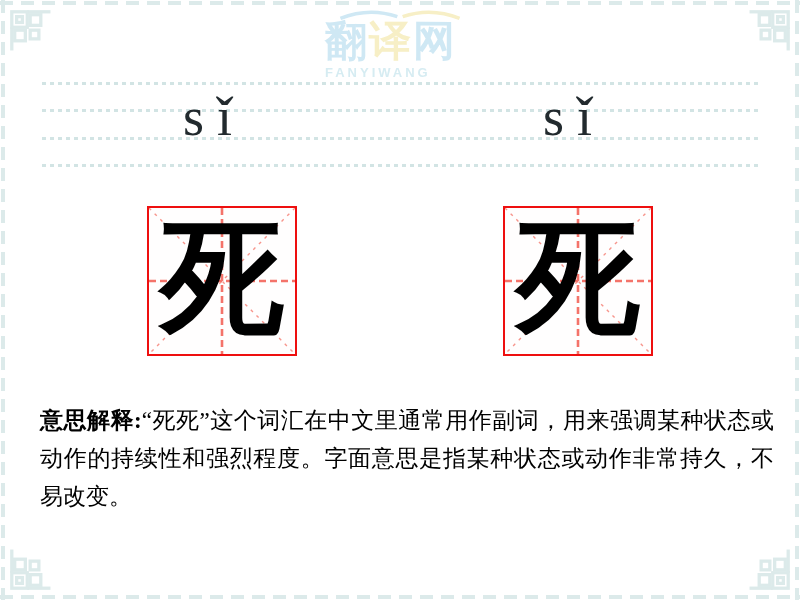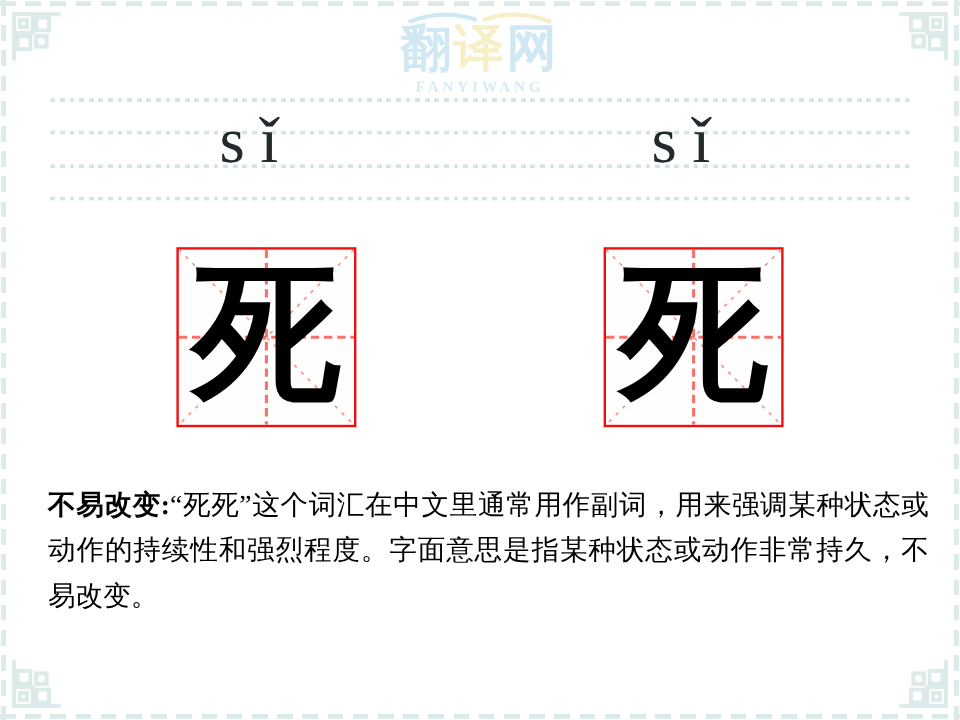--- a/index.html
+++ b/index.html
@@ -33,26 +33,26 @@
   
   .corner{position:absolute;width:58px;height:58px;}
   .corner svg{width:100%;height:100%;display:block;}
   .corner .stroke{fill:none;stroke:var(--border-frame);stroke-width:3.4;}
   .corner-tl{top:6px;left:6px;}
   .corner-tr{top:6px;right:6px;transform:scaleX(-1);}
   .corner-bl{bottom:6px;left:6px;transform:scaleY(-1);}
   .corner-br{bottom:6px;right:6px;transform:scale(-1,-1);}
 
   
-  .logo{position:absolute;top:6px;left:50%;transform:translateX(-50%);text-align:center;}
+  .logo{position:absolute;top:6px;left:50%;transform:translateX(-50%);}
   .logo-swoosh{width:150px;height:16px;display:block;margin:0 auto -4px auto;}
   .logo-chars{font-weight:bold;font-size:42px;line-height:1.1;letter-spacing:2px;white-space:nowrap;}
   .lchar-blue{color:var(--logo-blue);}
   .lchar-yellow{color:var(--logo-yellow);}
-  .logo-sub{font-family:Liberation Serif, serif;font-weight:bold;
+  .logo-sub{font-family:Liberation Sans, sans-serif;font-weight:bold;
     font-size:13px;letter-spacing:3px;color:var(--logo-subtitle);margin-top:1px;}
 
   
   .pinyin-lines{position:absolute;top:82px;left:42px;width:716px;height:86px;}
   .pline{position:absolute;left:0;right:0;height:2.5px;
     background:repeating-linear-gradient(90deg,var(--pinyin-line) 0 4px,transparent 4px 8px);}
   .pline-1{top:0;}
   .pline-2{top:27px;}
   .pline-3{top:55px;}
   .pline-4{top:82px;}
@@ -173,15 +173,15 @@
   <div class="hanzi-box hanzi-box-2">
     <svg class="grid-lines" viewBox="0 0 146 146" aria-hidden="true">
       <line class="diag" x1="0" y1="0" x2="146" y2="146"></line>
       <line class="diag" x1="146" y1="0" x2="0" y2="146"></line>
       <line class="cross" x1="73" y1="0" x2="73" y2="146"></line>
       <line class="cross" x1="0" y1="73" x2="146" y2="73"></line>
     </svg>
     <span class="hanzi">死</span>
   </div>
 
-  <p class="explanation"><b>不易改变:</b><span>“死死”这个词汇在中文里通常用作副词，用来强调某种状态或动作的持续性和强烈程度。字面意思是指某种状态或动作非常持久，不易改变。</span></p>
+  <p class="explanation"><b>意思解释:</b><span>“死死”这个词汇在中文里通常用作副词，用来强调某种状态或动作的持续性和强烈程度。字面意思是指某种状态或动作非常持久，不易改变。</span></p>
 
 </div>
 
 </body></html>

